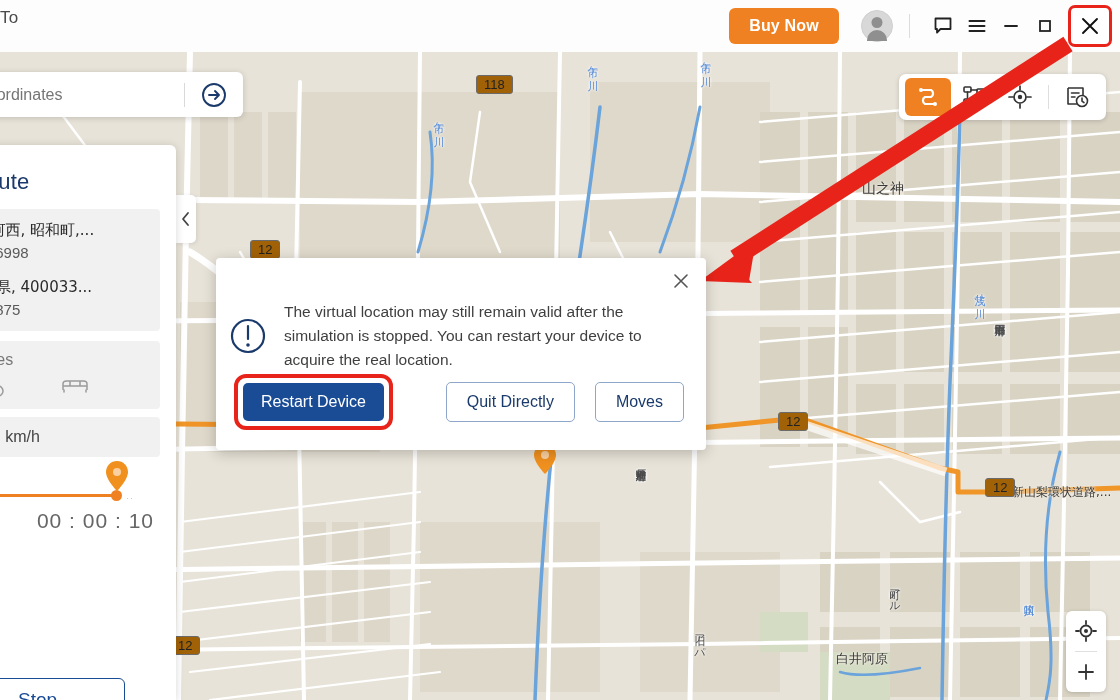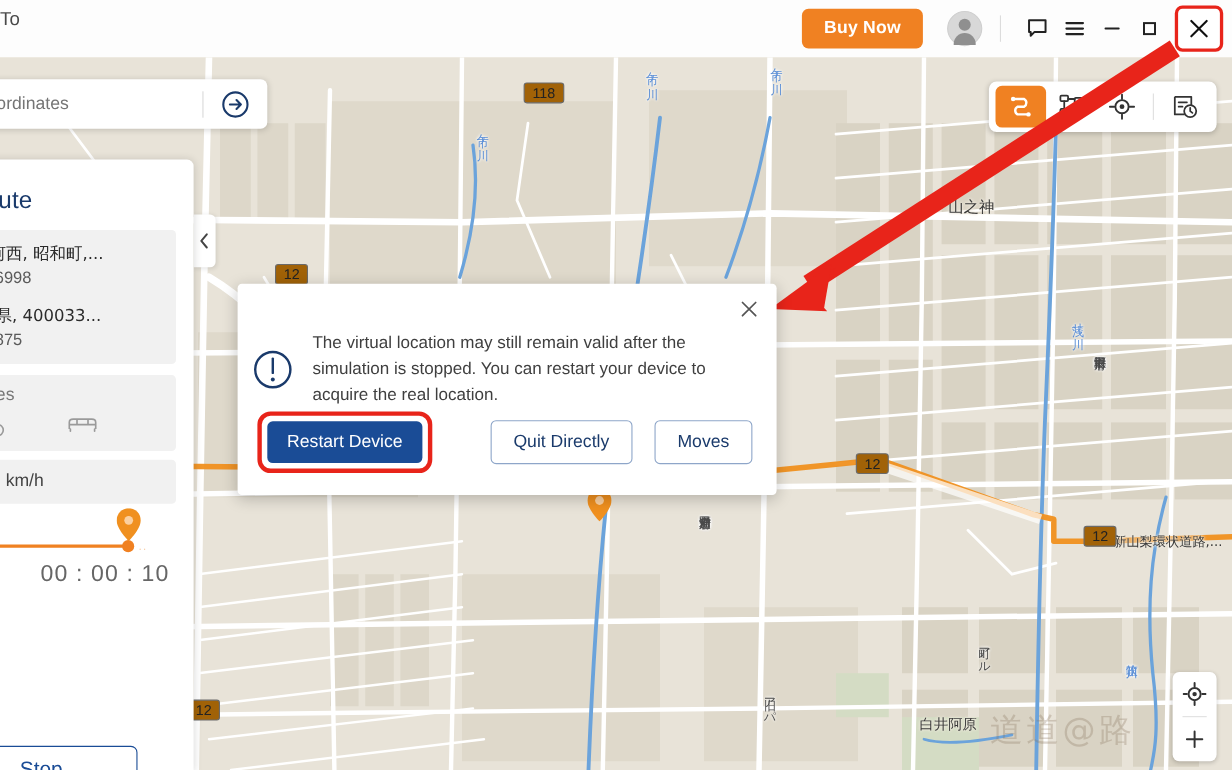--- a/index.html
+++ b/index.html
@@ -407,21 +407,20 @@
     <div class="map-label vert" style="left:691px;top:574px;color:#4a4a4a;">旧アパ</div>
     <div class="map-label vert" style="left:886px;top:529px;color:#4a4a4a;">町アル</div>
     <div class="map-label vert" style="left:1020px;top:544px;">笛吹川</div>
 
     <div class="shield" style="left:476px;top:23px;">118</div>
     <div class="shield" style="left:250px;top:188px;">12</div>
     <div class="shield" style="left:778px;top:360px;">12</div>
     <div class="shield" style="left:985px;top:426px;">12</div>
     <div class="shield" style="left:170px;top:584px;">12</div>
 
-    <div class="watermark" style="left:900px;top:592px;">道道@路</div>
 
     <svg class="map-pin" style="left:534px;top:392px;" viewBox="0 0 22 30">
       <path d="M11 0 C4.9 0 0 4.9 0 11 C0 19 11 30 11 30 C11 30 22 19 22 11 C22 4.9 17.1 0 11 0 Z" fill="#f0901f"></path>
       <circle cx="11" cy="11" r="4" fill="#fbd0a0"></circle>
     </svg>
 
     <div class="map-toolbar">
       <div class="mt-btn active">
         <svg width="26" height="26" viewBox="0 0 26 26" fill="none" stroke="#ffffff" stroke-width="2.2" stroke-linecap="round">
           <path d="M6 6 H16 A4 4 0 0 1 16 13 H10 A4 4 0 0 0 10 20 H20"></path>

